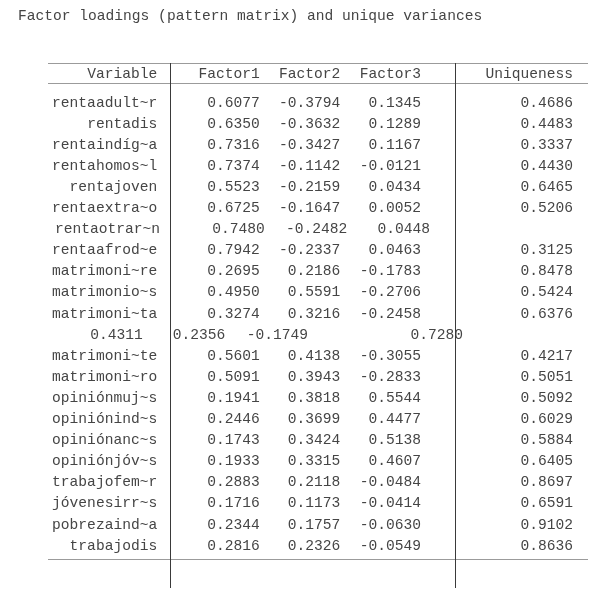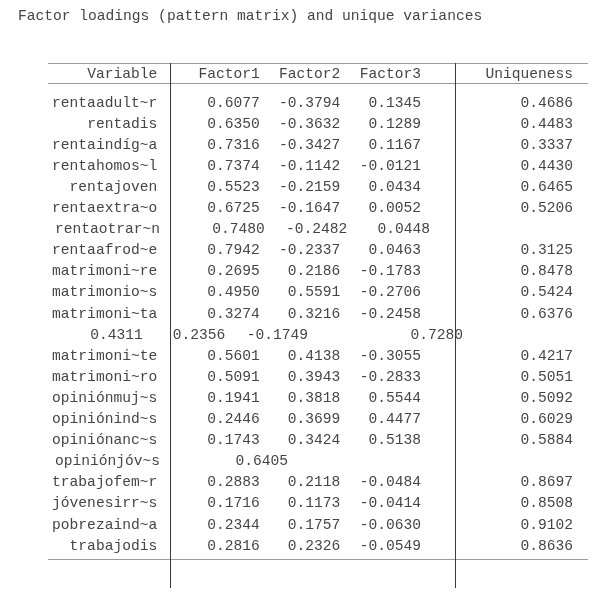--- a/index.html
+++ b/index.html
@@ -245,39 +245,44 @@
         <div class="cell var">opiniónanc~s</div>
         <div class="factors">
           <div class="cell f">0.1743</div>
           <div class="cell f">0.3424</div>
           <div class="cell f">0.5138</div>
         </div>
         <div class="cell uniq">0.5884</div>
       </div>
       <div class="trow">
         <div class="cell var">opiniónjóv~s</div>
+        <div class="factors">
+          <div class="cell f">0.1933</div>
+          <div class="cell f">0.3315</div>
+          <div class="cell f">0.4607</div>
+        </div>
         <div class="cell uniq">0.6405</div>
       </div>
       <div class="trow">
         <div class="cell var">trabajofem~r</div>
         <div class="factors">
           <div class="cell f">0.2883</div>
           <div class="cell f">0.2118</div>
           <div class="cell f">-0.0484</div>
         </div>
         <div class="cell uniq">0.8697</div>
       </div>
       <div class="trow">
         <div class="cell var">jóvenesirr~s</div>
         <div class="factors">
           <div class="cell f">0.1716</div>
           <div class="cell f">0.1173</div>
           <div class="cell f">-0.0414</div>
         </div>
-        <div class="cell uniq">0.8508</div>
+        <div class="cell uniq">0.6591</div>
       </div>
       <div class="trow">
         <div class="cell var">pobrezaind~a</div>
         <div class="factors">
           <div class="cell f">0.2344</div>
           <div class="cell f">0.1757</div>
           <div class="cell f">-0.0630</div>
         </div>
         <div class="cell uniq">0.9102</div>
       </div>

